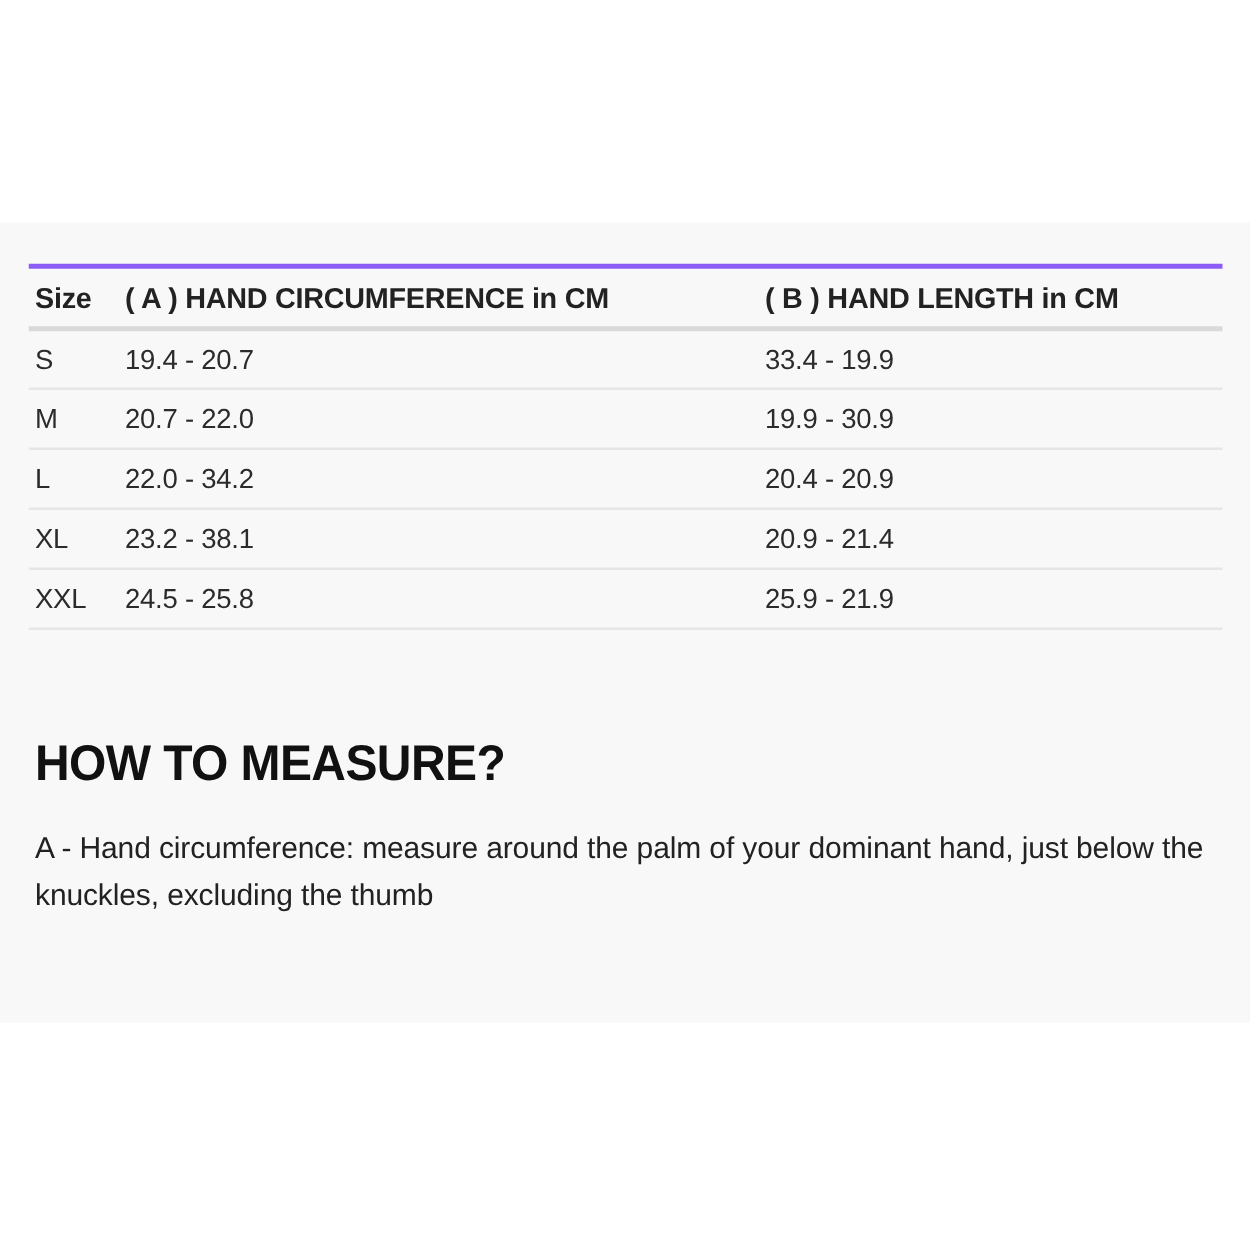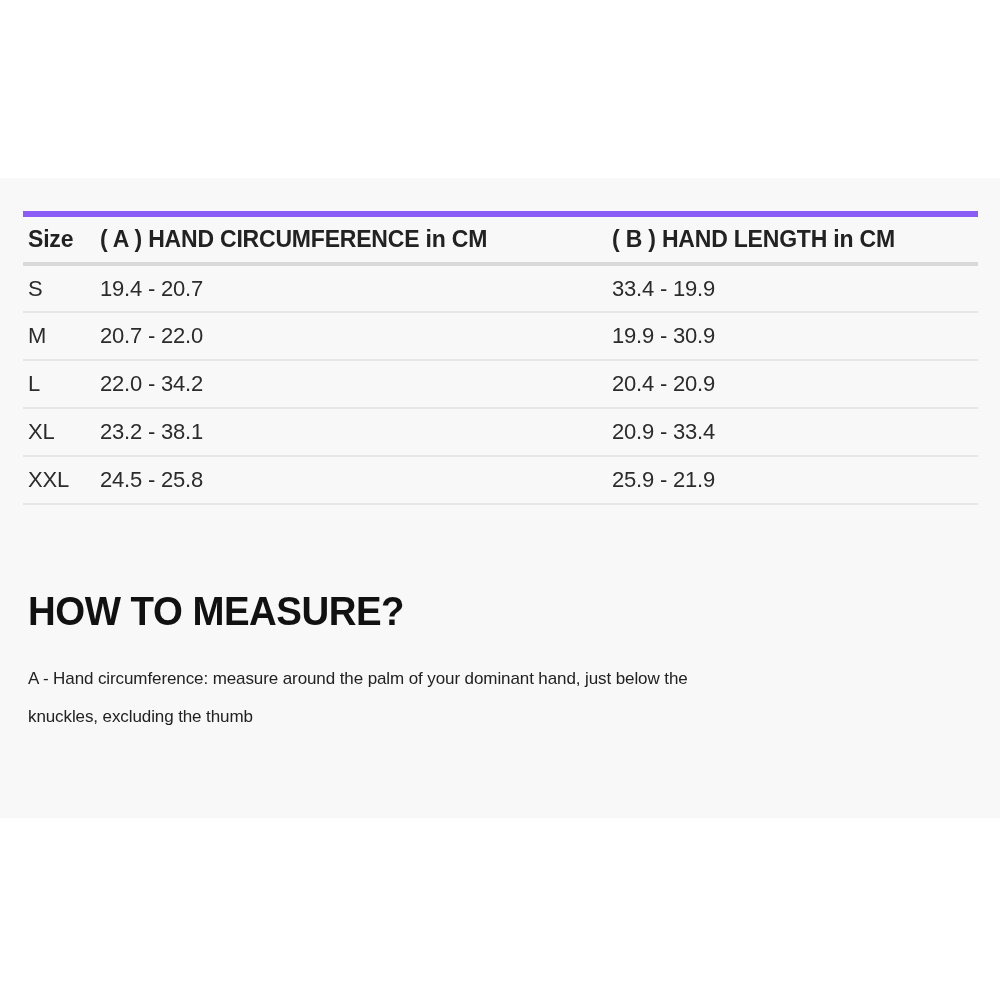--- a/index.html
+++ b/index.html
@@ -34,21 +34,21 @@
   col.c3 { width: 366px; }
   .size-table th {
     text-align: left;
     font-size: 23px;
     font-weight: 700;
     color: #222222;
     height: 50px;
     vertical-align: middle;
     padding: 0;
     letter-spacing: -0.2px;
-    border-top: 6px solid #8b5cf6;
+    border-top: 4px solid #8b5cf6;
     border-bottom: 4px solid #d9d9d9;
   }
   .size-table td {
     font-size: 22px;
     color: #2b2b2b;
     height: 48px;
     vertical-align: middle;
     padding: 0;
     letter-spacing: -0.2px;
     border-bottom: 2px solid #e6e6e6;
@@ -69,21 +69,21 @@
     letter-spacing: -0.5px;
     transform: scaleX(0.96);
     transform-origin: left center;
     white-space: nowrap;
   }
   .instructions {
     position: absolute;
     top: 482px;
     left: 28px;
     width: 952px;
-    font-size: 17px;
+    font-size: 24px;
     line-height: 38px;
     color: #222222;
     letter-spacing: -0.1px;
   }
   .instructions p {
     margin: 0;
     white-space: pre-line;
   }
 </style>
 </head>
@@ -116,21 +116,21 @@
         <td>19.9 - 30.9</td>
       </tr>
       <tr>
         <td>L</td>
         <td>22.0 - 34.2</td>
         <td>20.4 - 20.9</td>
       </tr>
       <tr>
         <td>XL</td>
         <td>23.2 - 38.1</td>
-        <td>20.9 - 33.4</td>
+        <td>20.9 - 21.4</td>
       </tr>
       <tr>
         <td>XXL</td>
         <td>24.5 - 25.8</td>
         <td>25.9 - 21.9</td>
       </tr>
     </tbody>
   </table>
 
   <h2 class="htm-title">HOW TO MEASURE?</h2>

